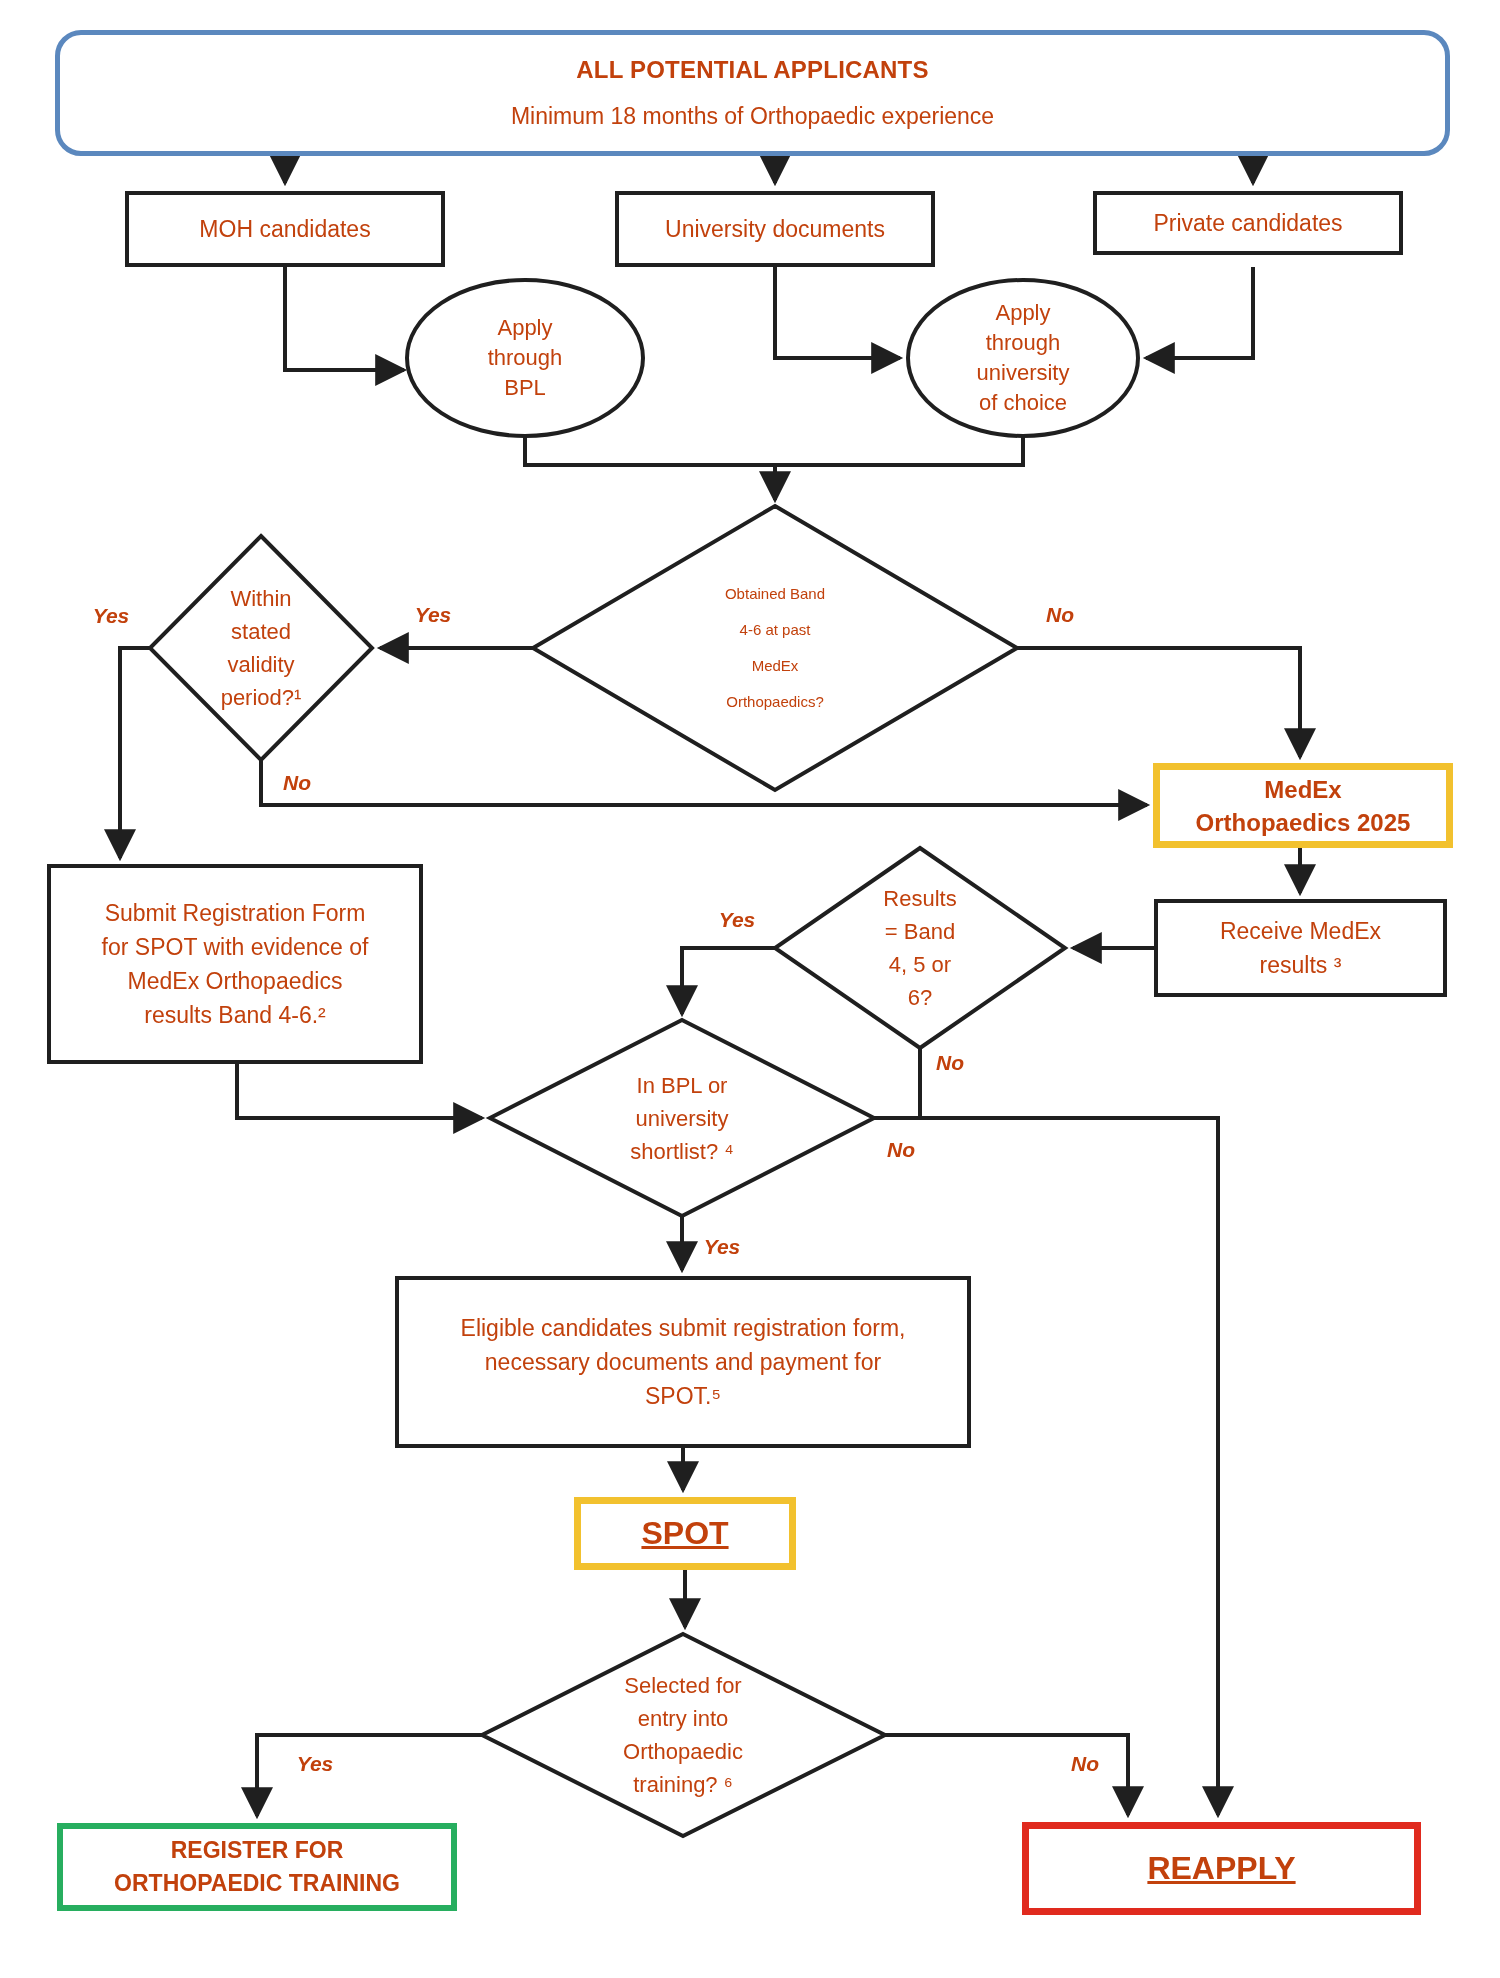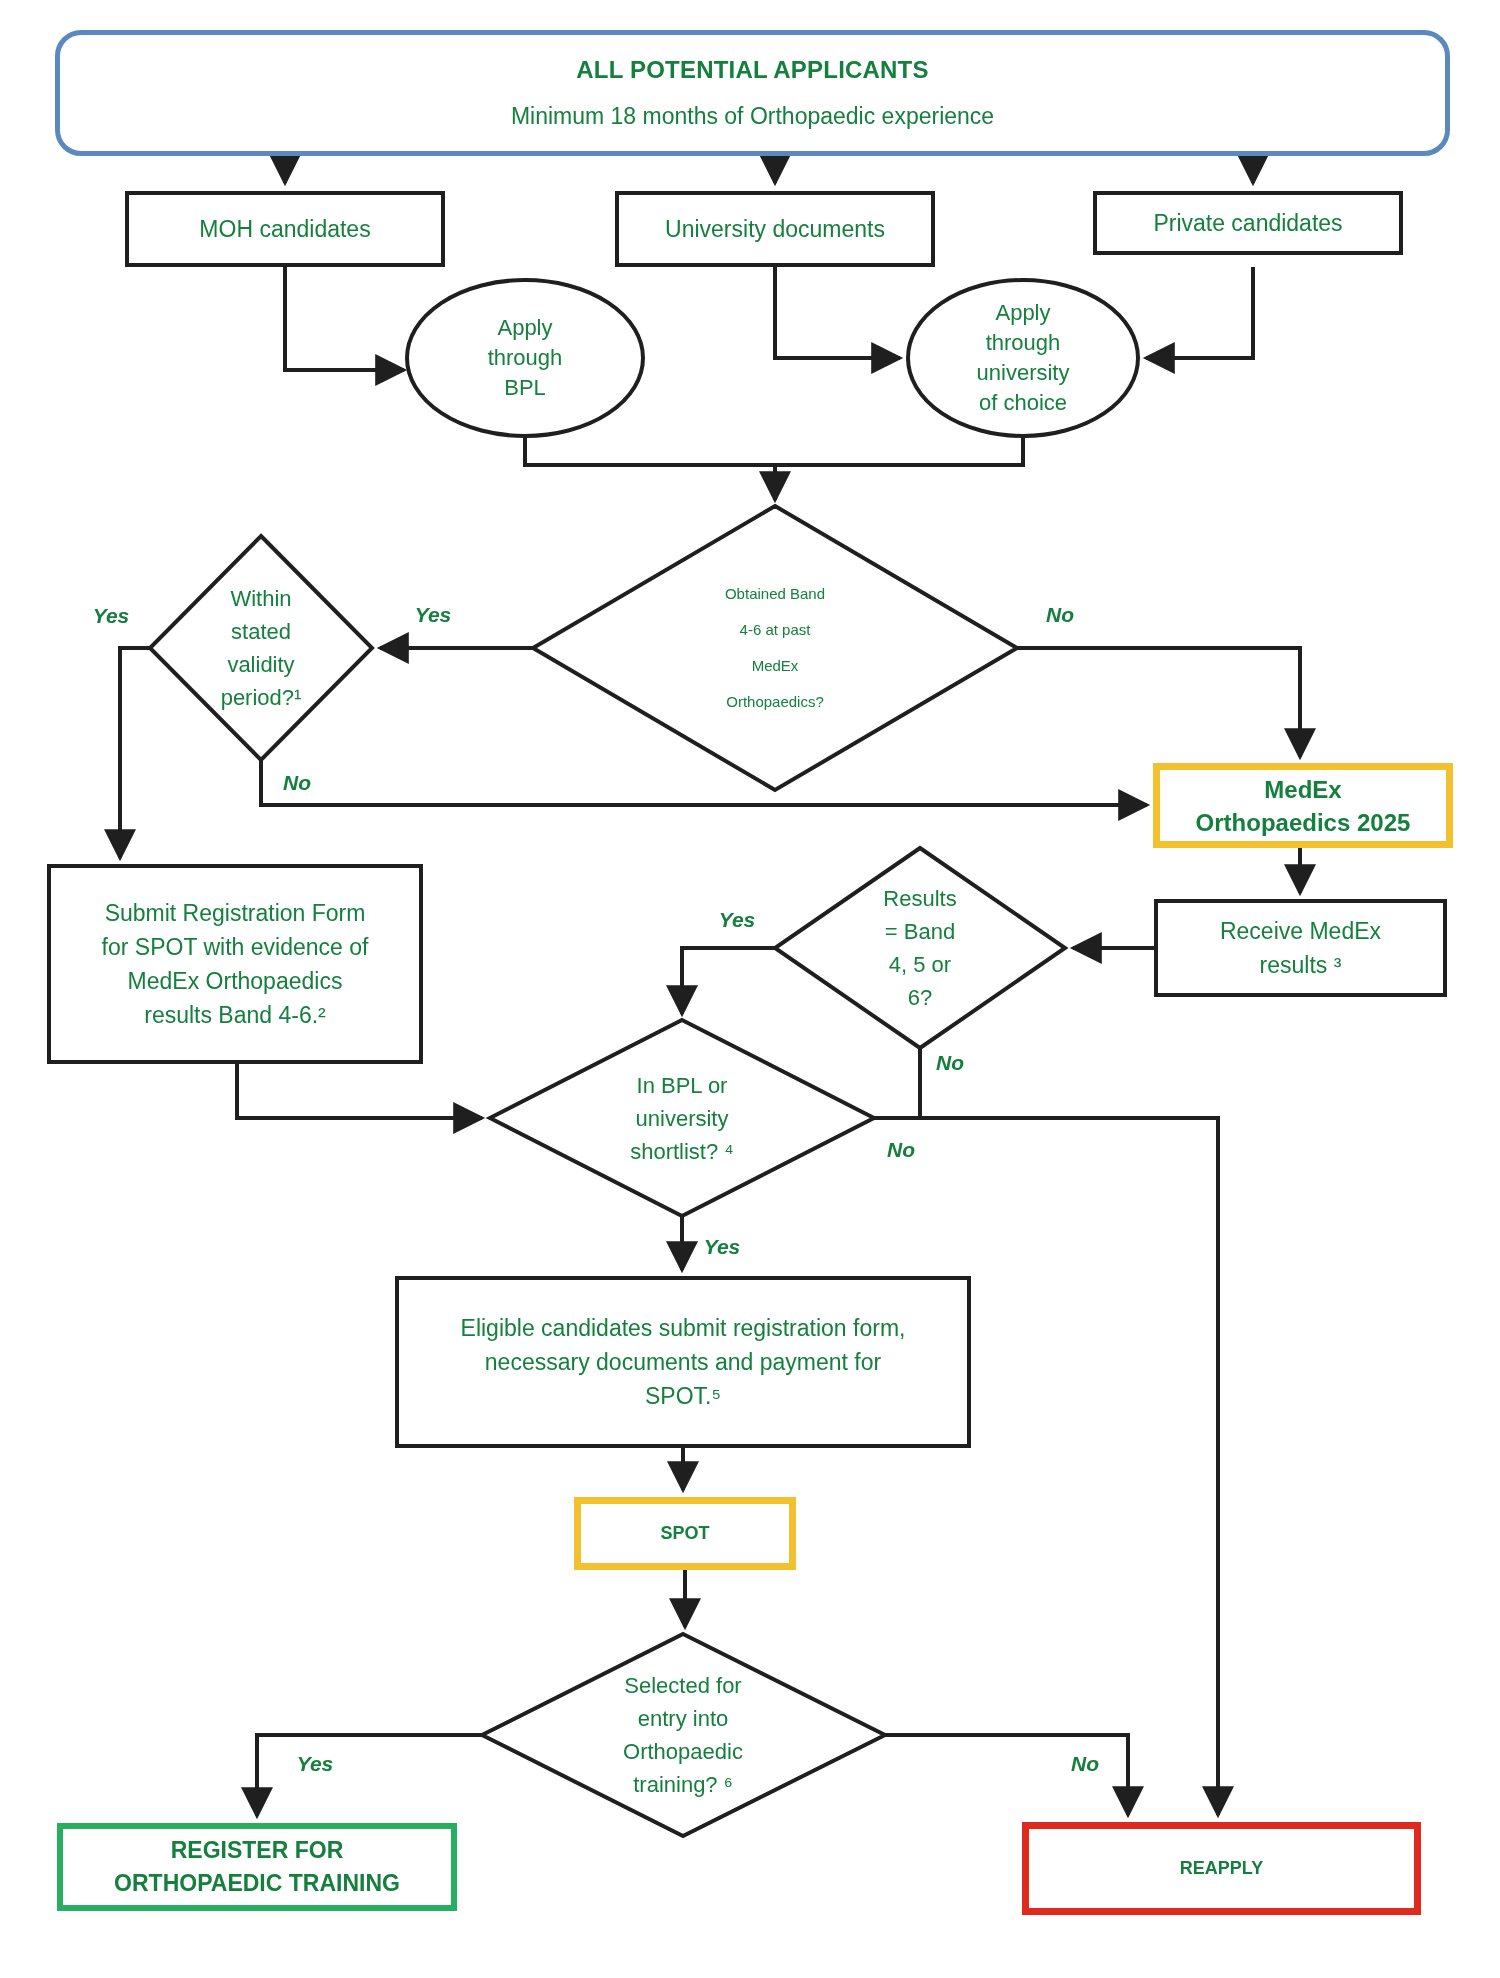--- a/index.html
+++ b/index.html
@@ -1,18 +1,18 @@
 <!DOCTYPE html>
 <html><head>
 <meta charset="utf-8">
 <style>
   html,body{margin:0;padding:0;background:#ffffff;}
   .canvas{
     position:relative;width:1500px;height:1978px;background:#ffffff;
-    font-family:"Liberation Sans", sans-serif;color:#15803d;overflow:hidden;
+    font-family:"Liberation Sans", sans-serif;color:#c2410c;overflow:hidden;
   }
   .layer{position:absolute;left:0;top:0;width:1500px;height:1978px;}
   .node{
     position:absolute;display:flex;flex-direction:column;align-items:center;justify-content:center;
     text-align:center;background:#ffffff;box-sizing:border-box;
   }
   .black-border{border:4px solid #1f1f1f;align-items:center;}
   .node .ln{display:block;}
   .hdr{
     border:5px solid #5b88be;border-radius:26px;
@@ -23,21 +23,21 @@
   .shape-text{position:absolute;display:flex;flex-direction:column;align-items:center;justify-content:center;text-align:center;background:transparent;}
   .shape-text .ln{font-size:22px;line-height:33px;}
   .bigd .ln{font-size:15px;line-height:36px;}
   .ell .ln{font-size:22px;line-height:30px;}
   .proc .ln{font-size:23px;line-height:34px;}
   .medex .ln{font-size:24px;line-height:33px;font-weight:bold;}
   .yellow-border{border:7px solid #f2c12e;}
   .green-border{border:6px solid #27ae5f;}
   .red-border{border:7px solid #e02a1e;}
   .register .ln{font-size:23px;line-height:33px;font-weight:bold;}
-  .big-label{font-size:18px;font-weight:bold;}
+  .big-label{font-size:32px;font-weight:bold;text-decoration:underline;}
   .edge-label{
     position:absolute;transform:translate(-50%,-50%);
     font-size:21px;font-weight:bold;font-style:italic;background:#ffffff;padding:0 3px;
   }
 </style>
 </head>
 <body>
 
 <div class="canvas">
 

